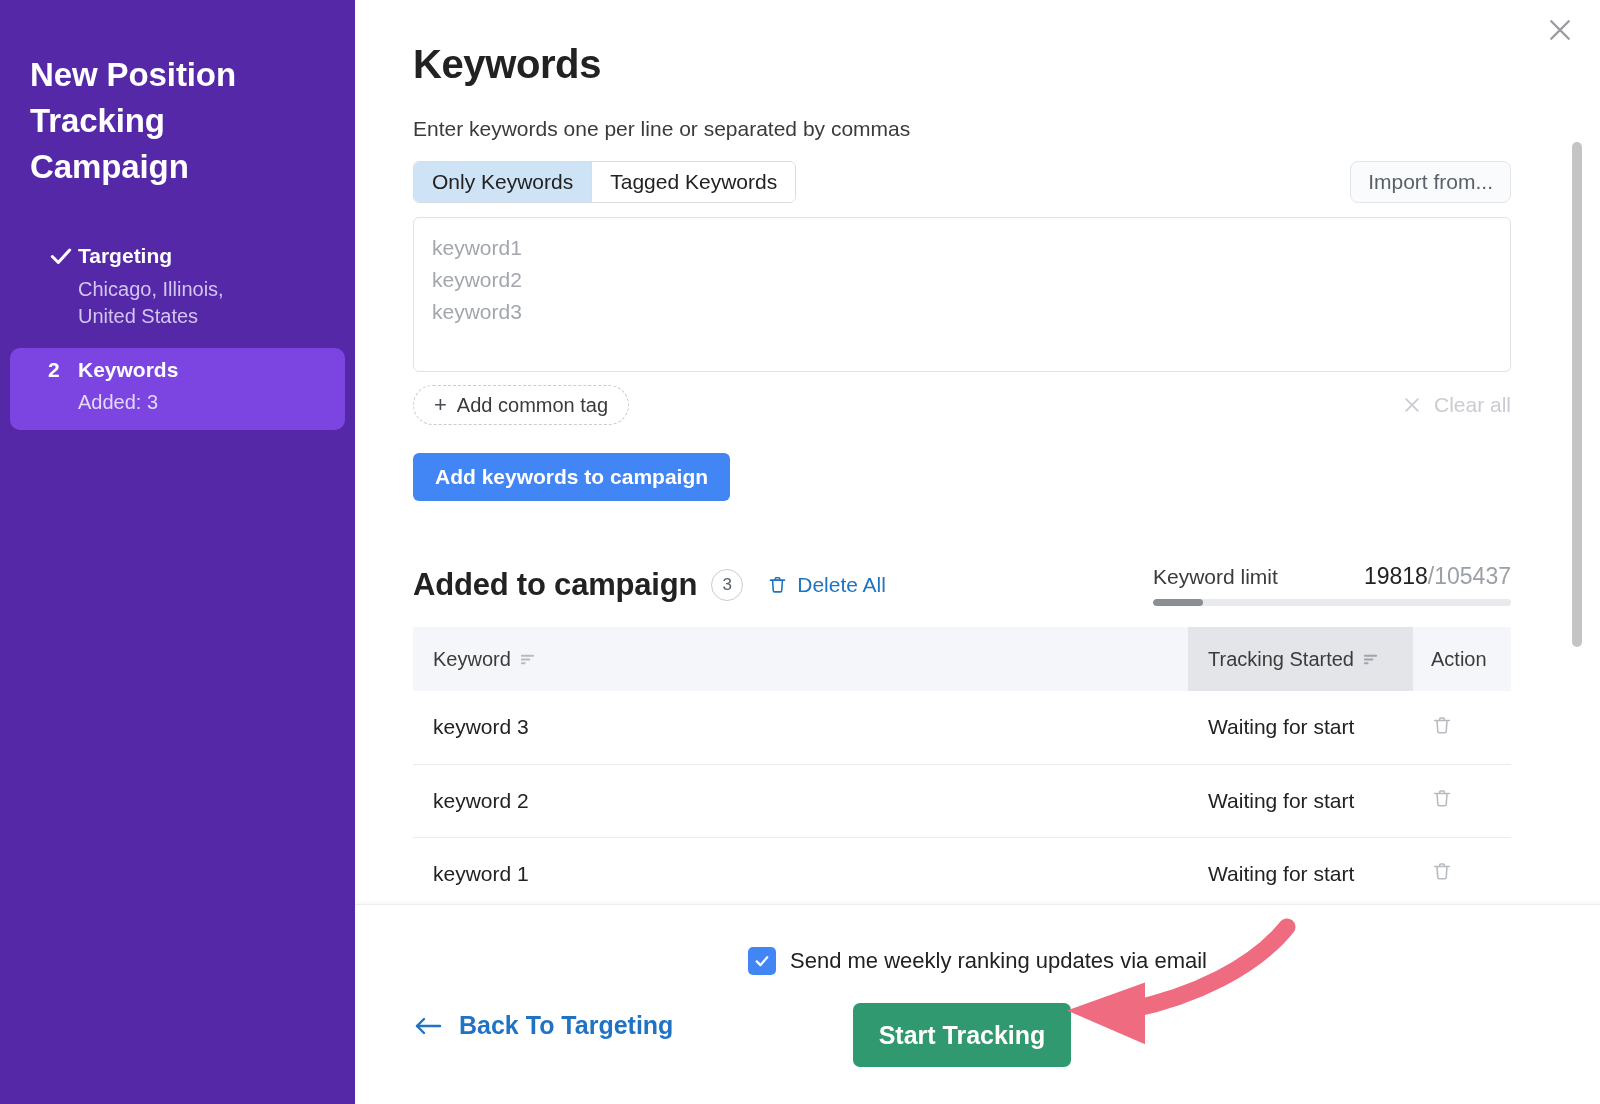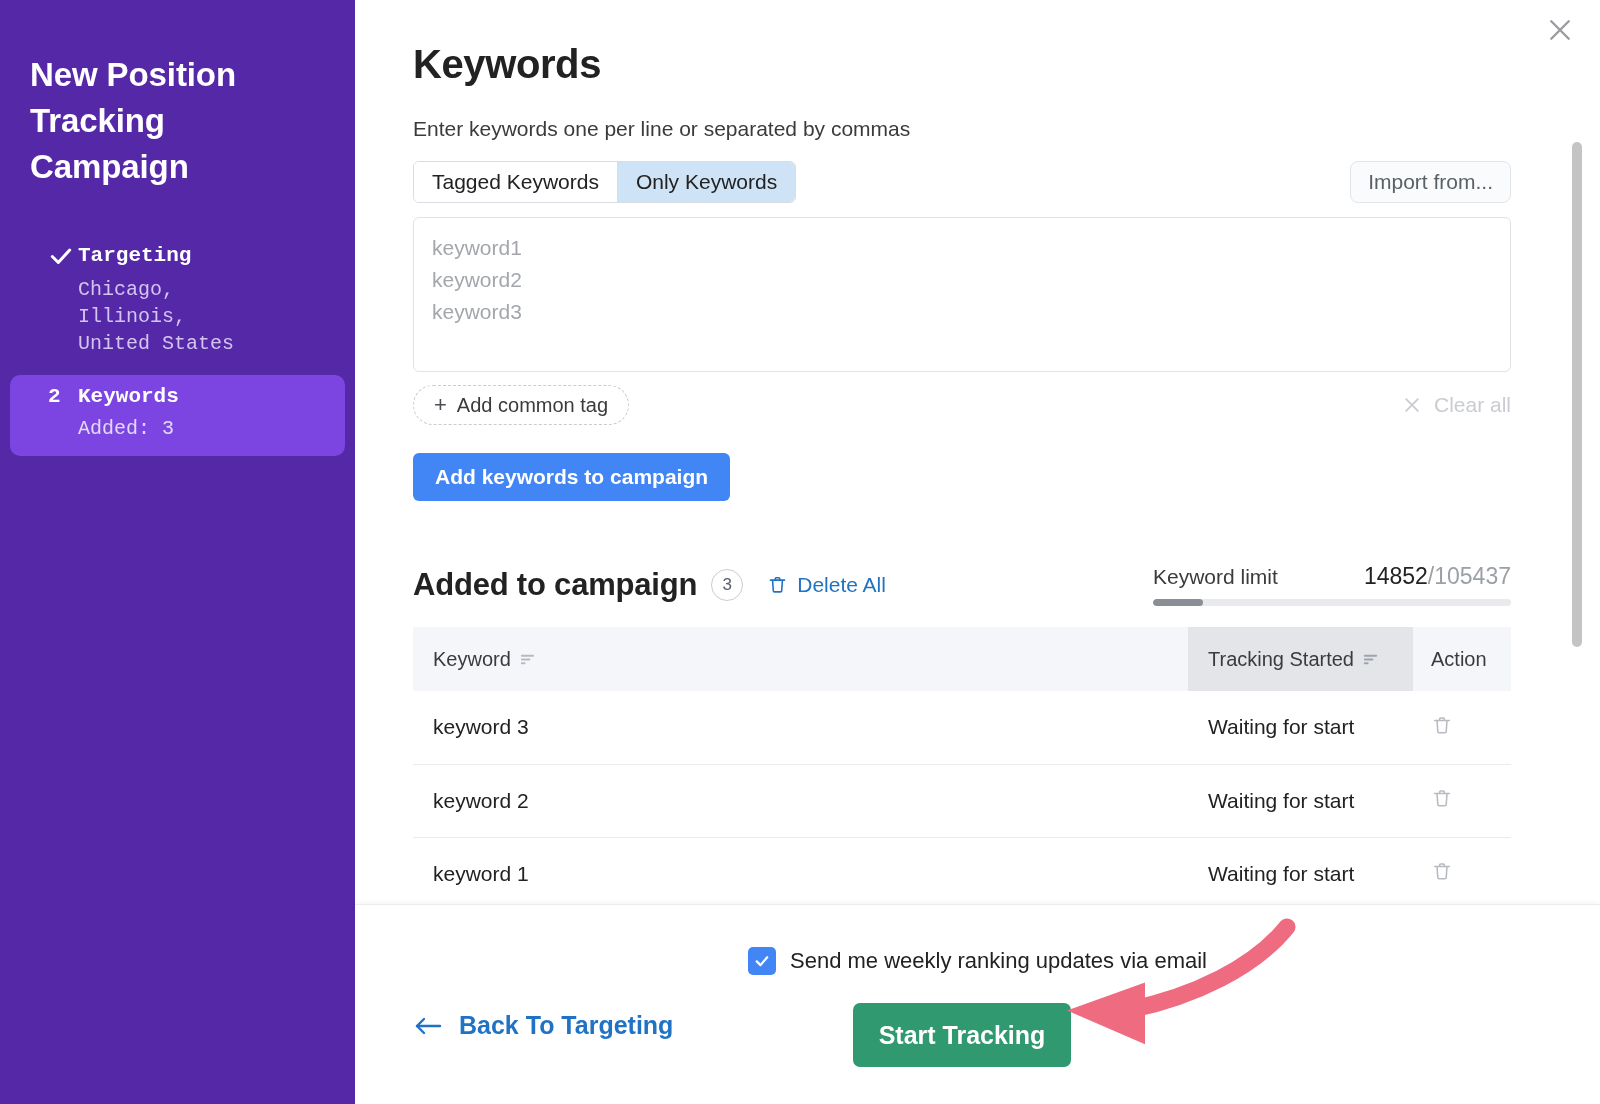--- a/index.html
+++ b/index.html
@@ -31,21 +31,20 @@
     font-weight: bold;
     line-height: 1.4;
     padding: 0 30px 0 30px;
     letter-spacing: -0.1px;
   }
   .steps { margin-top: 42px; }
   .step {
     padding: 10px 18px 14px 18px;
     margin: 0 10px 4px 10px;
     border-radius: 10px;
-    font-family: Liberation Mono, monospace;
   }
   .step.active { background: #7c44e0; }
   .step-head {
     display: flex;
     align-items: center;
     gap: 0;
   }
   .step-marker {
     width: 50px;
     flex: 0 0 50px;
@@ -422,22 +421,22 @@
     </div>
 
     <div class="content">
 
       <h1 class="page-title">Keywords</h1>
 
       <div class="subtitle">Enter keywords one per line or separated by commas</div>
 
       <div class="tabrow">
         <div class="segmented">
+          <div class="seg active">Only Keywords</div>
           <div class="seg">Tagged Keywords</div>
-          <div class="seg active">Only Keywords</div>
         </div>
         <div class="import-btn">Import from...</div>
       </div>
 
       <div class="textarea" style="white-space:pre-line;">keyword1
 keyword2
 keyword3</div>
 
       <div class="tagrow">
         <div class="add-tag">
@@ -468,21 +467,21 @@
                 <path d="M6.4 7.6l.8 11.4c0 .8.7 1.4 1.5 1.4h6.6c.8 0 1.5-.6 1.5-1.4l.8-11.4" stroke="#1f72c4" stroke-width="1.8" stroke-linejoin="round"></path>
               </svg>
             </span>
             <span>Delete All</span>
           </span>
         </div>
 
         <div class="limit-block">
           <div class="limit-top">
             <span class="limit-label">Keyword limit</span>
-            <span class="limit-value"><span>14852</span><span class="total">/</span><span class="total">105437</span></span>
+            <span class="limit-value"><span>19818</span><span class="total">/</span><span class="total">105437</span></span>
           </div>
           <div class="limit-bar">
             <div class="limit-fill" id="limit-fill" style="width: 14%;"></div>
           </div>
         </div>
       </div>
 
       <table class="kw">
         <thead>
           <tr>

